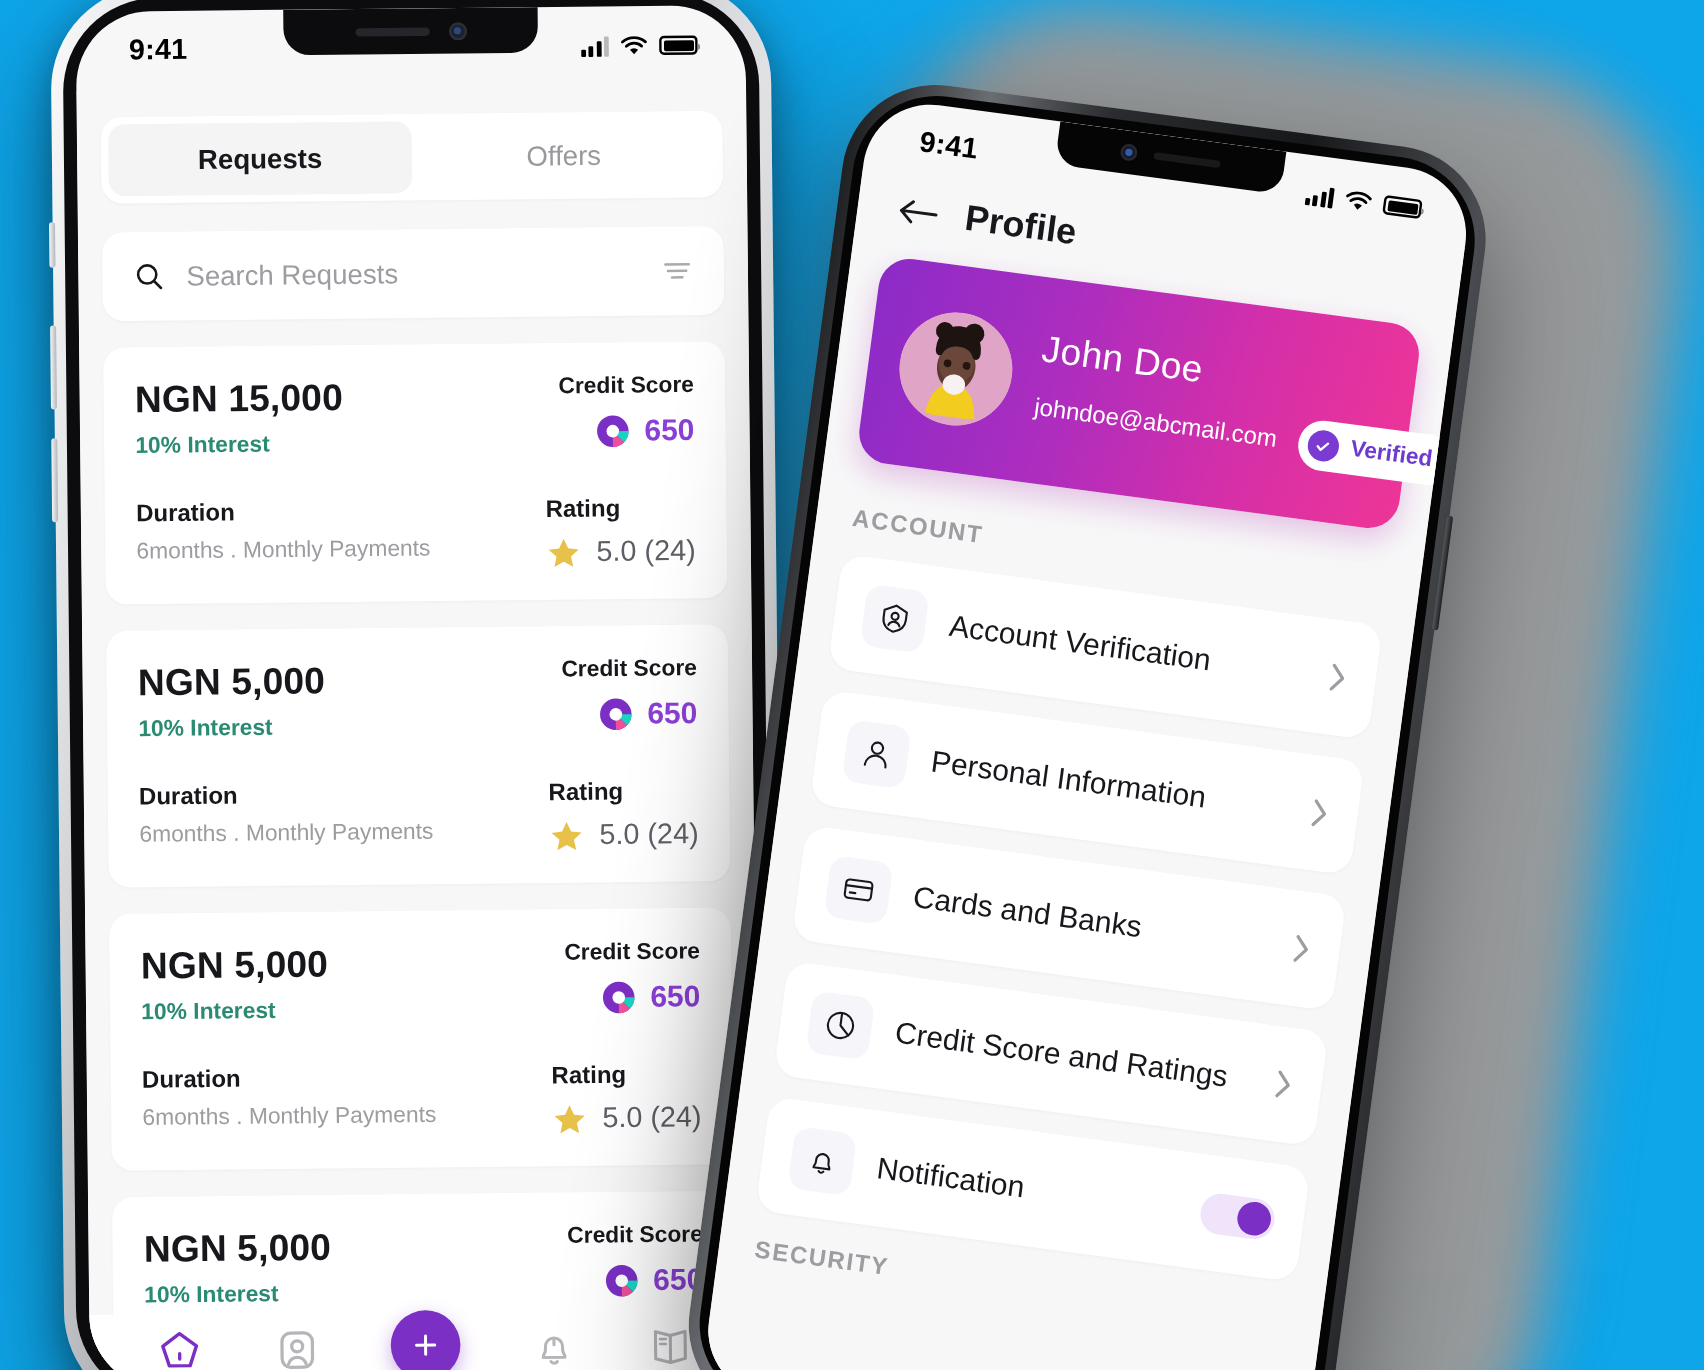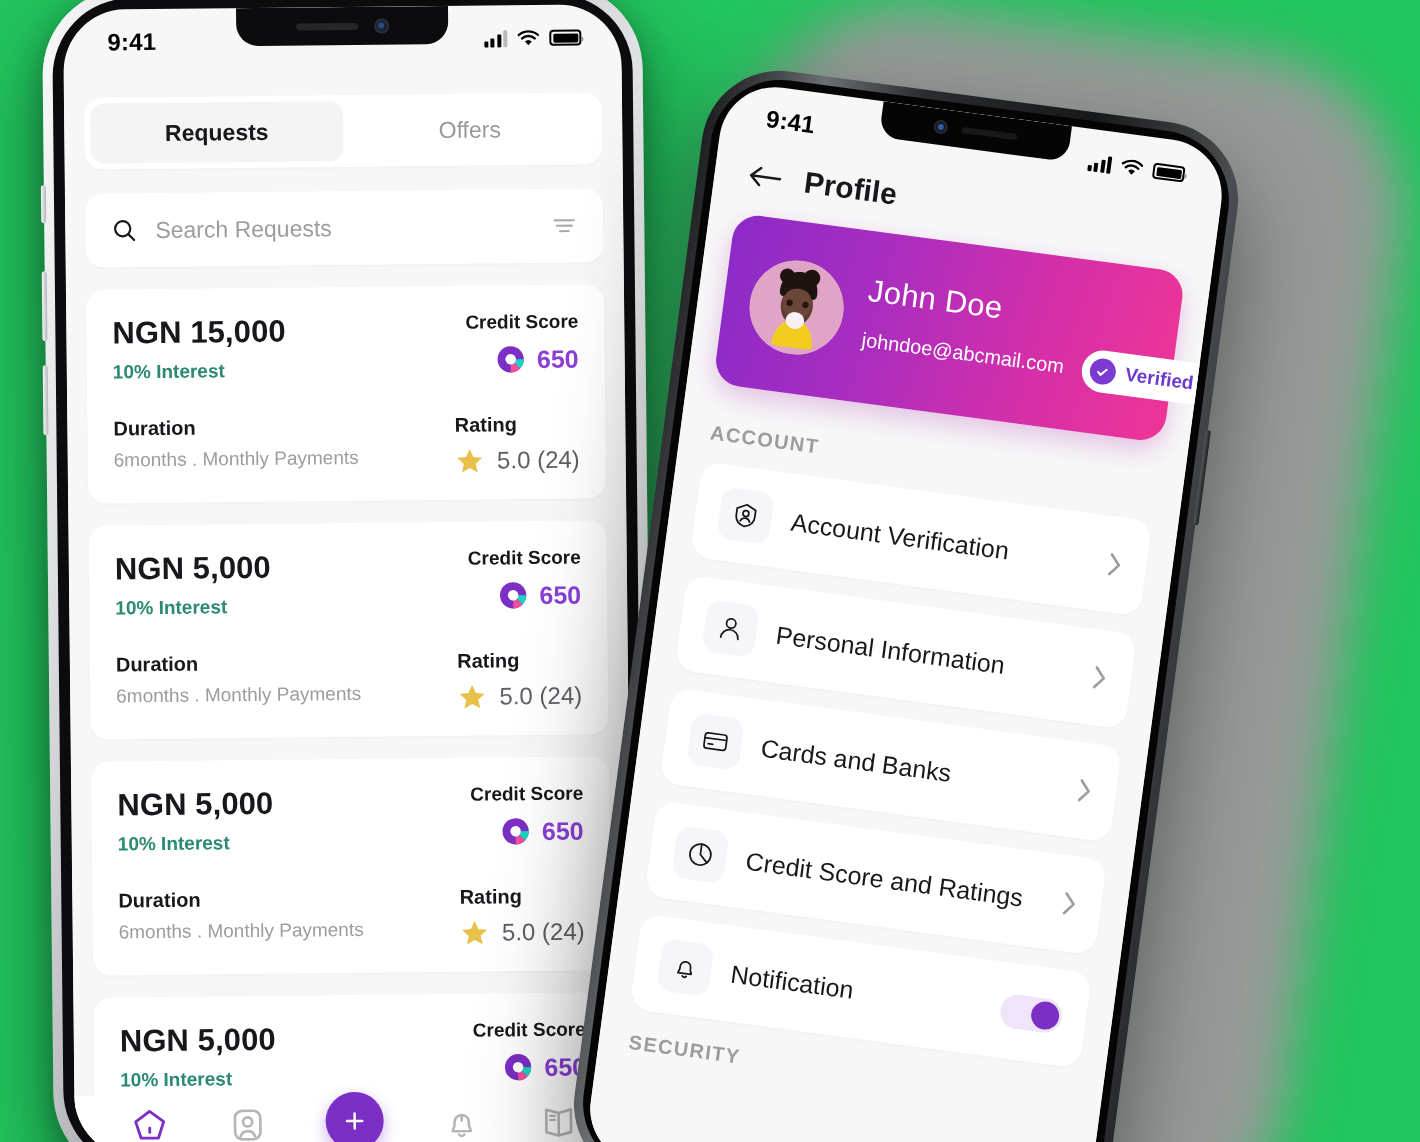--- a/index.html
+++ b/index.html
@@ -3,21 +3,21 @@
 <meta charset="utf-8">
 <title>Mobile App Mockup</title>
 <style>
   * { box-sizing: border-box; margin: 0; padding: 0; }
   html, body {
     width: 1420px; height: 1142px;
     overflow: hidden;
     background: #4d666d;
     font-family: "Liberation Sans", sans-serif;
   }
-  #stage { position: relative; width: 1420px; height: 1142px; background: #22c55e; }
+  #stage { position: relative; width: 1420px; height: 1142px; background: #0ea5e9; }
 
   
   .ghost {
     position: absolute;
     left: 700px; top: 30px;
     width: 640px; height: 1180px;
     background: #9a9a9a;
     border-radius: 150px;
     filter: blur(26px);
     opacity: .96;

